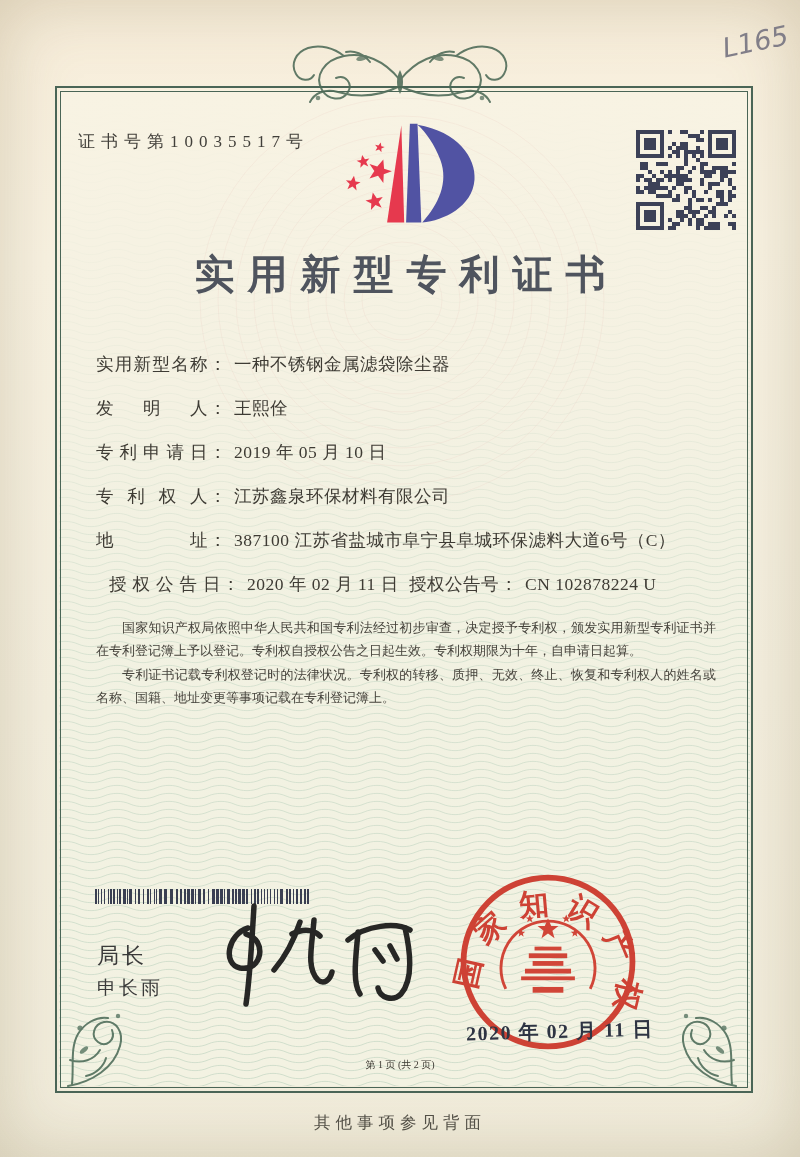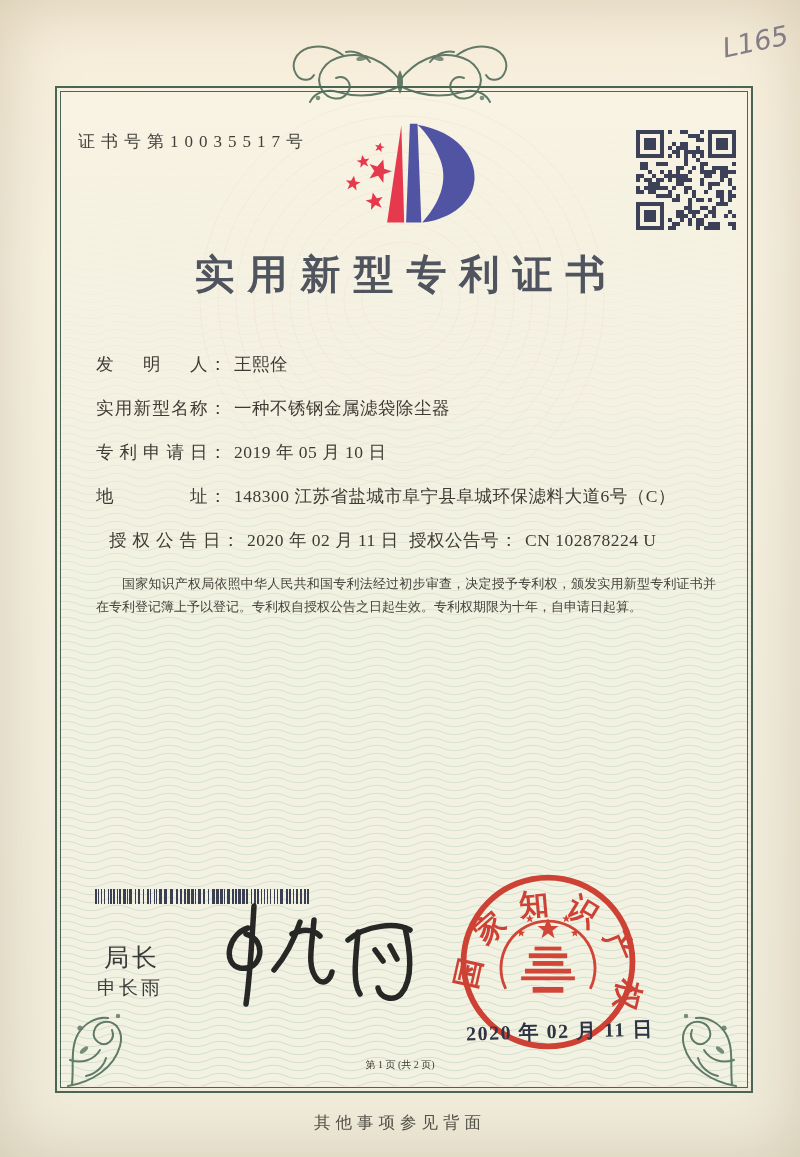--- a/index.html
+++ b/index.html
@@ -27,21 +27,21 @@
   .fields{position:absolute;left:96px;right:84px;top:352px;}
   .frow{margin-bottom:20px;font-size:17.5px;letter-spacing:.5px;color:#3e3b34;white-space:nowrap;}
   .flabel{display:inline-block;width:112px;text-align:justify;text-align-last:justify;vertical-align:top;}
   .fcolon{display:inline-block;margin:0 7px 0 1px;}
   .grant{display:flex;margin-left:13px;}
   .grant .pair1{width:300px;}
   .paras{margin-top:14px;font-size:13px;line-height:1.8;color:#46433c;text-align:justify;}
   .paras p{margin:0;text-indent:2em;}
   .barcode{position:absolute;left:95px;top:889px;width:216px;height:15px;}
   .barcode i{position:absolute;top:0;bottom:0;background:#3a3f52;}
-  .sig-title{position:absolute;left:104px;top:941px;font-size:25px;letter-spacing:3px;color:#3a3a3a;}
+  .sig-title{position:absolute;left:97px;top:941px;font-size:22px;letter-spacing:3px;color:#3a3a3a;}
   .sig-name{position:absolute;left:97px;top:975px;font-size:19px;letter-spacing:3px;color:#3a3a3a;}
   .signature{position:absolute;left:208px;top:898px;z-index:4;}
   .seal{position:absolute;left:452px;top:866px;width:192px;height:192px;z-index:4;opacity:.93;}
   .seal-date{position:absolute;left:466px;top:1018px;font-size:20px;font-weight:600;
     letter-spacing:1.5px;color:#2e3443;transform:rotate(-1.5deg);z-index:5;}
   .page-info{position:absolute;left:0;right:0;top:1058px;text-align:center;font-size:10px;color:#3e3b34;}
   .back-note{position:absolute;left:0;right:0;top:1112px;text-align:center;font-size:16.5px;
     letter-spacing:5px;color:#524f46;}
 </style>
 </head>
@@ -452,42 +452,46 @@
           <rect x="76" y="96" width="4" height="4" fill="#3c4157"></rect>
           <rect x="80" y="96" width="4" height="4" fill="#3c4157"></rect>
           <rect x="96" y="96" width="4" height="4" fill="#3c4157"></rect>
         </svg>
     </div>
 
     <div class="title">实用新型专利证书</div>
 
     <div class="fields">
       <div class="frow">
+        <span class="flabel">实用新型名称</span><span class="fcolon">：</span><span>一种不锈钢金属滤袋除尘器</span>
+      </div>
+      <div class="frow">
         <span class="flabel">发明人</span><span class="fcolon">：</span><span>王熙佺</span>
-      </div>
-      <div class="frow">
-        <span class="flabel">实用新型名称</span><span class="fcolon">：</span><span>一种不锈钢金属滤袋除尘器</span>
       </div>
       <div class="frow">
         <span class="flabel">专利申请日</span><span class="fcolon">：</span><span>2019 年 05 月 10 日</span>
       </div>
       <div class="frow">
-        <span class="flabel">地址</span><span class="fcolon">：</span><span>148300 江苏省盐城市阜宁县阜城环保滤料大道6号（C）</span>
+        <span class="flabel">专利权人</span><span class="fcolon">：</span><span>江苏鑫泉环保材料有限公司</span>
+      </div>
+      <div class="frow">
+        <span class="flabel">地址</span><span class="fcolon">：</span><span>387100 江苏省盐城市阜宁县阜城环保滤料大道6号（C）</span>
       </div>
       <div class="frow grant">
         <span class="pair1">
           <span class="flabel">授权公告日</span><span class="fcolon">：</span><span>2020 年 02 月 11 日</span>
         </span>
         <span>
           <span>授权公告号</span><span class="fcolon">：</span><span>CN 102878224 U</span>
         </span>
       </div>
 
       <div class="paras">
         <p>国家知识产权局依照中华人民共和国专利法经过初步审查，决定授予专利权，颁发实用新型专利证书并在专利登记簿上予以登记。专利权自授权公告之日起生效。专利权期限为十年，自申请日起算。</p>
+        <p>专利证书记载专利权登记时的法律状况。专利权的转移、质押、无效、终止、恢复和专利权人的姓名或名称、国籍、地址变更等事项记载在专利登记簿上。</p>
       </div>
     </div>
 
     <div class="barcode">
         <i style="left:0px;width:2px"></i>
         <i style="left:3px;width:1px"></i>
         <i style="left:6px;width:1px"></i>
         <i style="left:9px;width:1px"></i>
         <i style="left:13px;width:1px"></i>
         <i style="left:15px;width:2px"></i>

